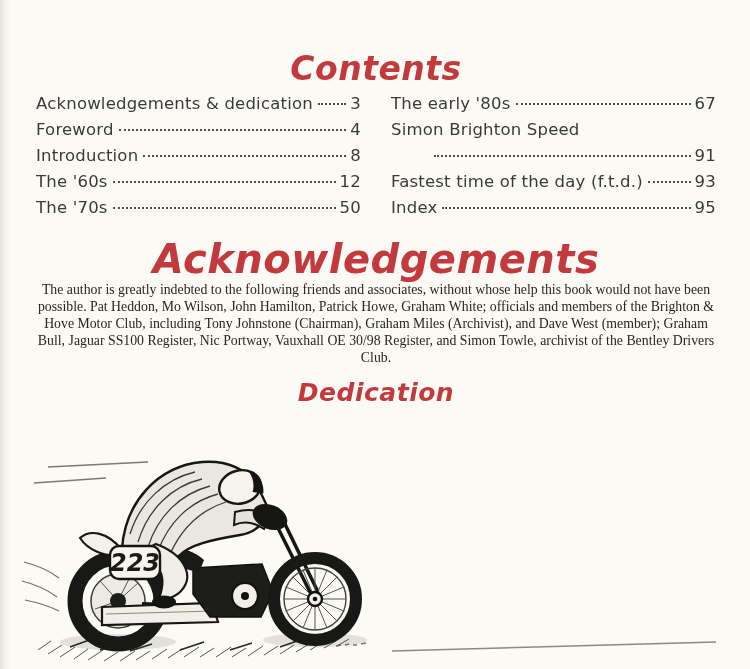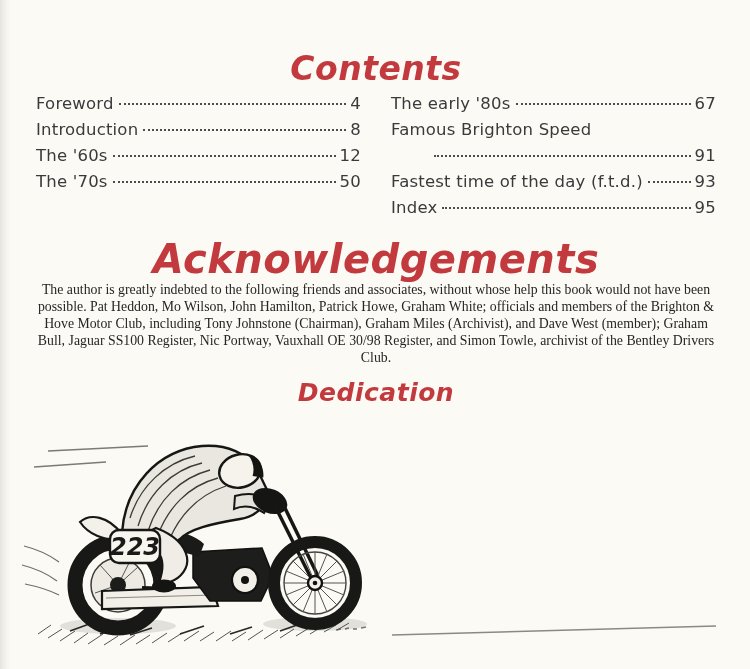--- a/index.html
+++ b/index.html
@@ -58,37 +58,42 @@
     font-size:13.8px;
     line-height:1.24;
     margin:0;
   }
   .ack-block{margin-top:4px;text-align:center;}
   .para2{text-indent:18px;}
   .ded-text{margin-top:3px;}
 
   .artwork{
     position:absolute;
-    left:0;bottom:16px;
+    left:0;bottom:0;
     width:635px;height:215px;
   }
   .artwork svg{display:block;}
 </style>
 </head>
 <body>
 
 <div class="page-edge"></div>
 
 <div class="page">
 
   <h1 class="red-heading contents-title">Contents</h1>
 
   <div class="toc">
     <div class="toc-col">
       <div class="toc-row">
+        <span class="toc-label">Acknowledgements &amp; dedication</span>
+        <span class="toc-dots"></span>
+        <span class="toc-page">3</span>
+      </div>
+      <div class="toc-row">
         <span class="toc-label">Foreword</span>
         <span class="toc-dots"></span>
         <span class="toc-page">4</span>
       </div>
       <div class="toc-row">
         <span class="toc-label">Introduction</span>
         <span class="toc-dots"></span>
         <span class="toc-page">8</span>
       </div>
       <div class="toc-row">
@@ -102,21 +107,21 @@
         <span class="toc-page">50</span>
       </div>
     </div>
     <div class="toc-col">
       <div class="toc-row">
         <span class="toc-label">The early '80s</span>
         <span class="toc-dots"></span>
         <span class="toc-page">67</span>
       </div>
       <div class="toc-row no-leader">
-        <span class="toc-label">Famous Brighton Speed</span>
+        <span class="toc-label">Simon Brighton Speed</span>
 
       </div>
       <div class="toc-row indent">
         <span class="toc-dots"></span>
         <span class="toc-page">91</span>
       </div>
       <div class="toc-row">
         <span class="toc-label">Fastest time of the day (f.t.d.)</span>
         <span class="toc-dots"></span>
         <span class="toc-page">93</span>

